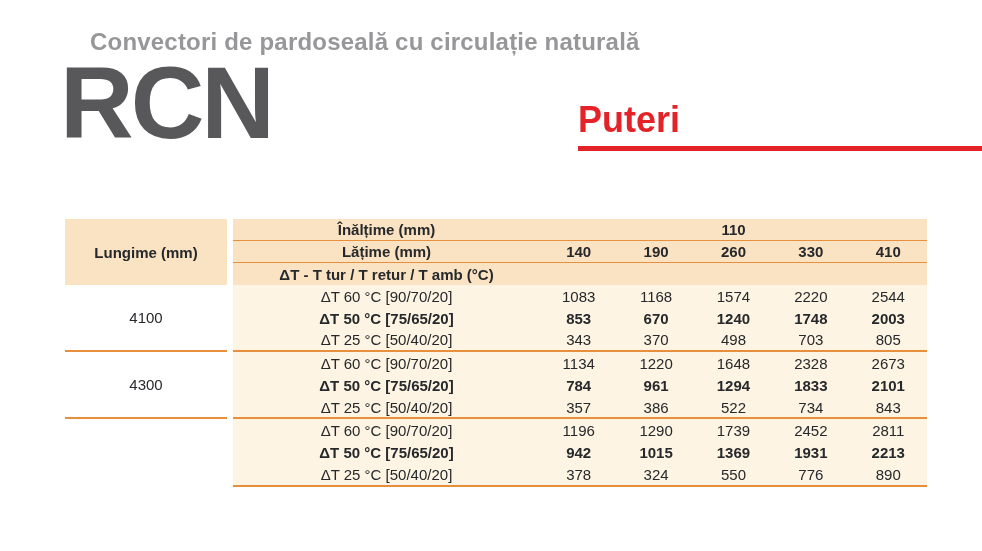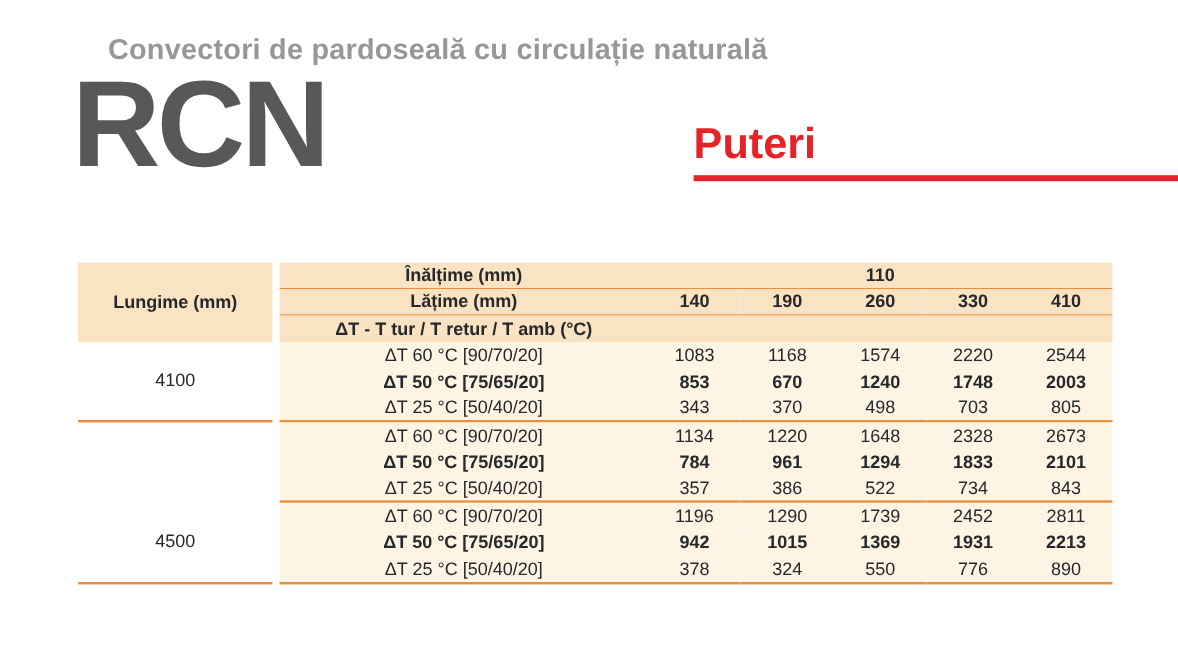--- a/index.html
+++ b/index.html
@@ -84,20 +84,21 @@
     <div class="c bdy bold" style="grid-area:5/7/6/8">1748</div>
     <div class="c bdy bold" style="grid-area:5/8/6/9">2003</div>
 
     <div class="c bdy b2" style="grid-area:6/3/7/4">ΔT 25 °C [50/40/20]</div>
     <div class="c bdy b2" style="grid-area:6/4/7/5">343</div>
     <div class="c bdy b2" style="grid-area:6/5/7/6">370</div>
     <div class="c bdy b2" style="grid-area:6/6/7/7">498</div>
     <div class="c bdy b2" style="grid-area:6/7/7/8">703</div>
     <div class="c bdy b2" style="grid-area:6/8/7/9">805</div>
 
+    <div class="c white b2" style="grid-area:7/1/10/2">4300</div>
     <div class="c bdy" style="grid-area:7/3/8/4">ΔT 60 °C [90/70/20]</div>
     <div class="c bdy" style="grid-area:7/4/8/5">1134</div>
     <div class="c bdy" style="grid-area:7/5/8/6">1220</div>
     <div class="c bdy" style="grid-area:7/6/8/7">1648</div>
     <div class="c bdy" style="grid-area:7/7/8/8">2328</div>
     <div class="c bdy" style="grid-area:7/8/8/9">2673</div>
 
     <div class="c bdy bold" style="grid-area:8/3/9/4">ΔT 50 °C [75/65/20]</div>
     <div class="c bdy bold" style="grid-area:8/4/9/5">784</div>
     <div class="c bdy bold" style="grid-area:8/5/9/6">961</div>
@@ -105,21 +106,20 @@
     <div class="c bdy bold" style="grid-area:8/7/9/8">1833</div>
     <div class="c bdy bold" style="grid-area:8/8/9/9">2101</div>
 
     <div class="c bdy b2" style="grid-area:9/3/10/4">ΔT 25 °C [50/40/20]</div>
     <div class="c bdy b2" style="grid-area:9/4/10/5">357</div>
     <div class="c bdy b2" style="grid-area:9/5/10/6">386</div>
     <div class="c bdy b2" style="grid-area:9/6/10/7">522</div>
     <div class="c bdy b2" style="grid-area:9/7/10/8">734</div>
     <div class="c bdy b2" style="grid-area:9/8/10/9">843</div>
 
-    <div class="c white b2" style="grid-area:10/1/13/2">4500</div>
     <div class="c bdy" style="grid-area:10/3/11/4">ΔT 60 °C [90/70/20]</div>
     <div class="c bdy" style="grid-area:10/4/11/5">1196</div>
     <div class="c bdy" style="grid-area:10/5/11/6">1290</div>
     <div class="c bdy" style="grid-area:10/6/11/7">1739</div>
     <div class="c bdy" style="grid-area:10/7/11/8">2452</div>
     <div class="c bdy" style="grid-area:10/8/11/9">2811</div>
 
     <div class="c bdy bold" style="grid-area:11/3/12/4">ΔT 50 °C [75/65/20]</div>
     <div class="c bdy bold" style="grid-area:11/4/12/5">942</div>
     <div class="c bdy bold" style="grid-area:11/5/12/6">1015</div>

